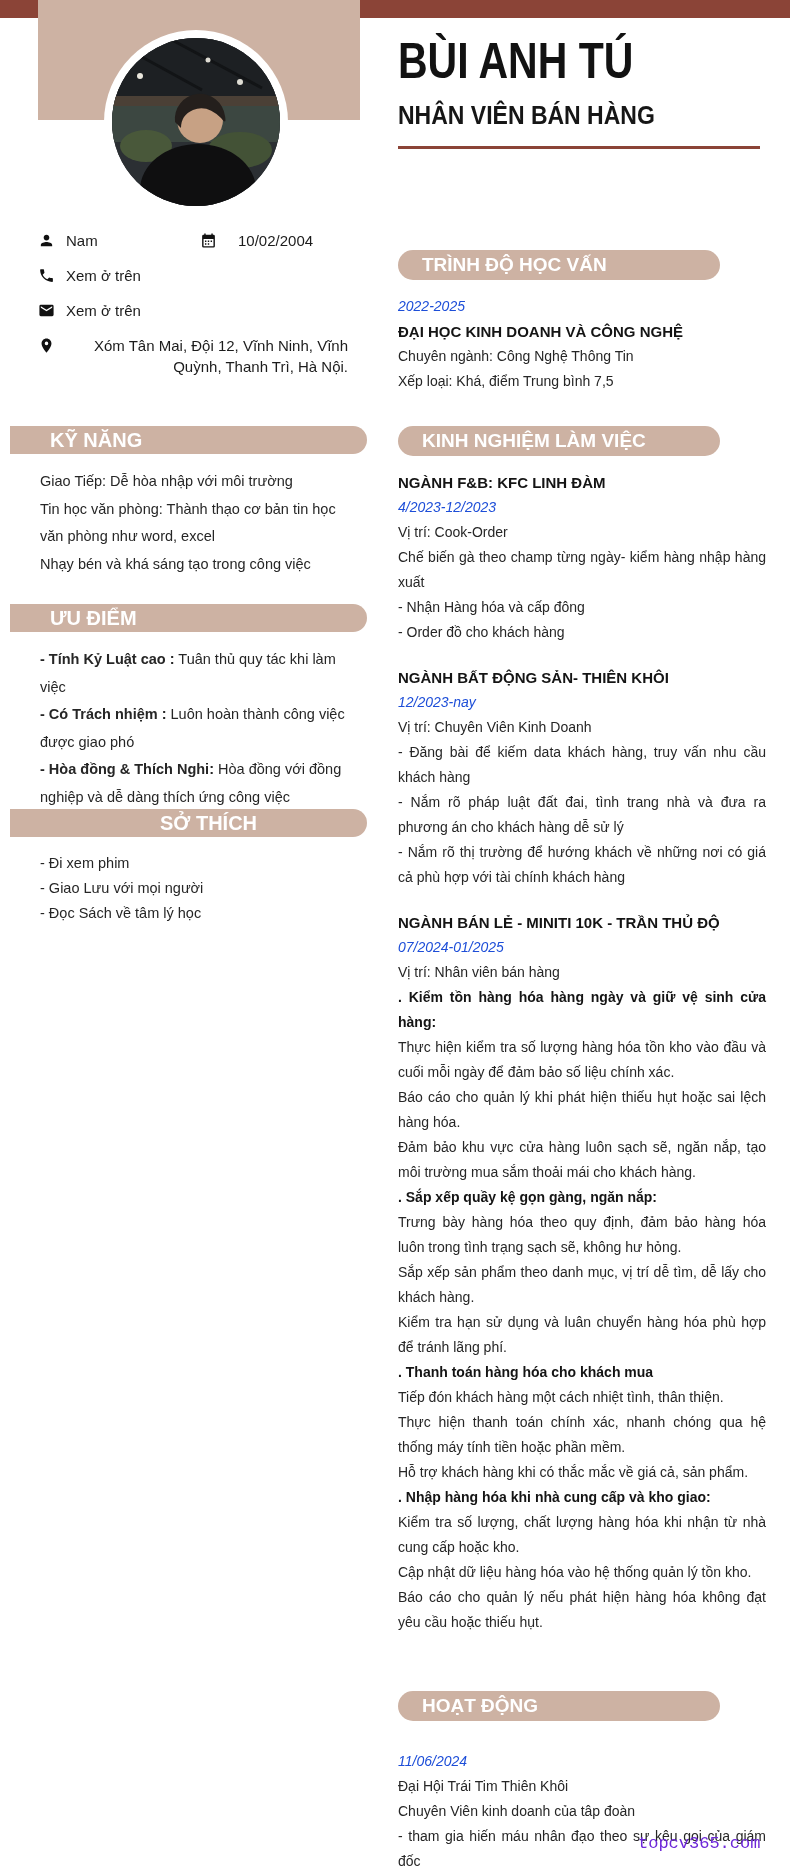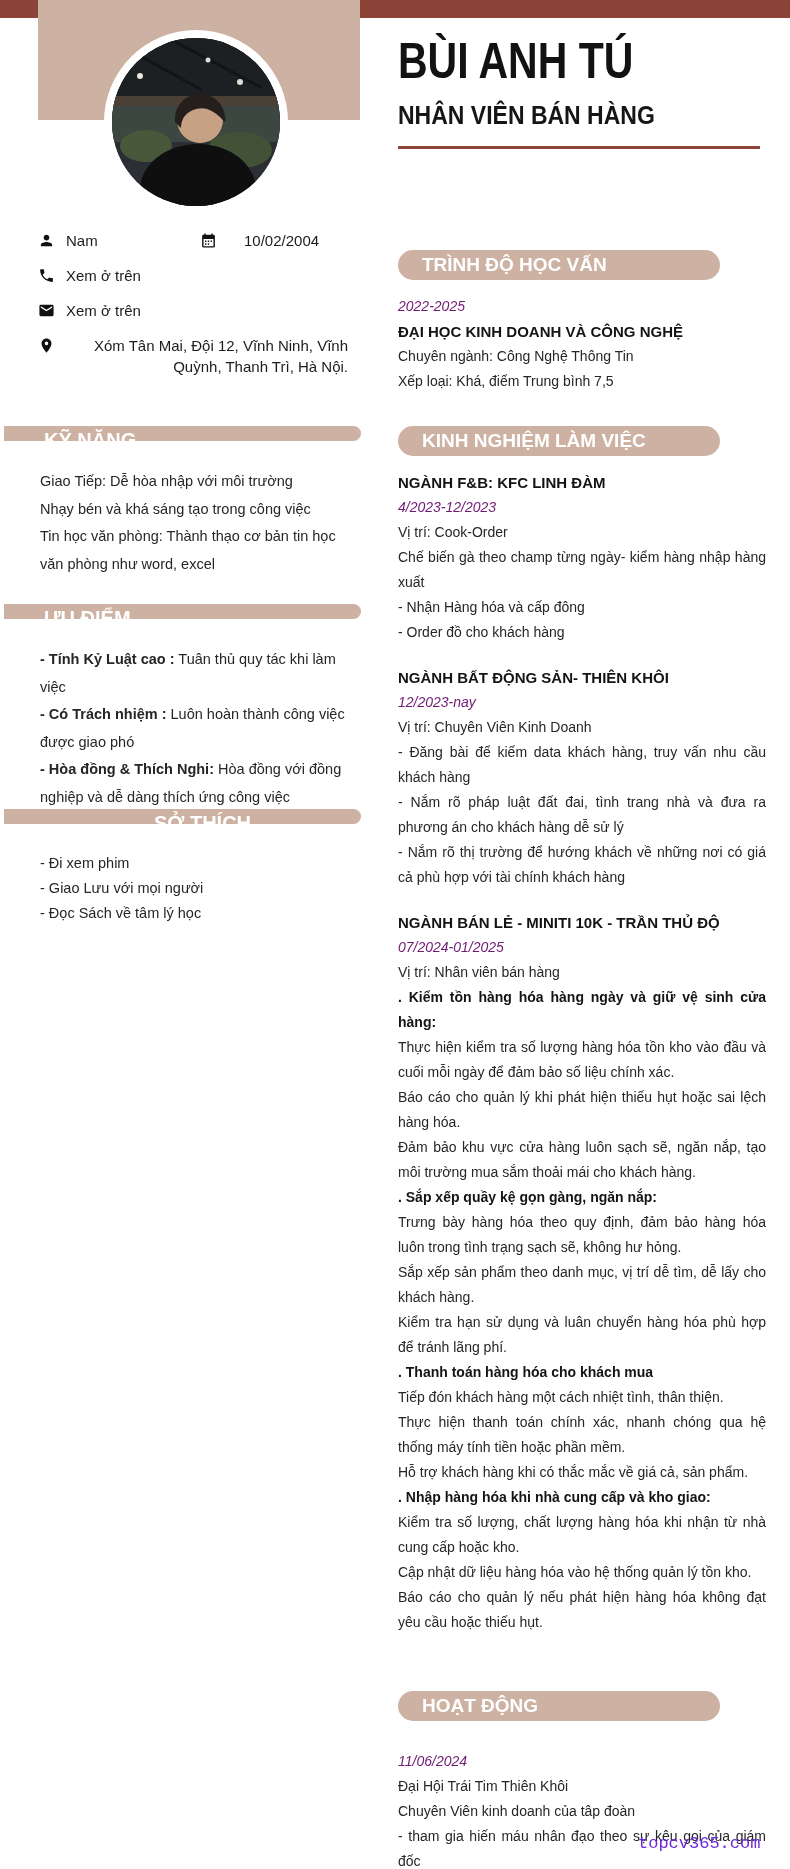--- a/index.html
+++ b/index.html
@@ -27,38 +27,38 @@
   }
   .job-title{
     position:absolute;left:398px;top:101px;font-size:25px;font-weight:bold;color:#161616;
     white-space:nowrap;transform:scaleX(.92);transform-origin:left top;
   }
   .title-rule{position:absolute;left:398px;top:146px;width:362px;height:3px;background:var(--brown);}
   
   .contact{position:absolute;left:38px;top:230px;width:310px;display:flex;flex-direction:column;gap:14px;font-size:15px;color:var(--ink);text-align:right;}
   .crow{position:relative;display:flex;gap:11px;line-height:21px;align-items:flex-start;}
   .cicon{width:17px;height:17px;flex:none;margin-top:2px;fill:#111;}
-  .birth{position:absolute;left:162px;top:0;display:flex;gap:27px;align-items:flex-start;}
+  .birth{position:absolute;left:162px;top:0;display:flex;gap:21px;align-items:flex-start;}
   
   .bar{
-    position:absolute;left:4px;width:357px;height:15px;background:var(--tan);
+    position:absolute;left:10px;width:357px;height:28px;background:var(--tan);
     border-radius:0 15px 15px 0;color:#fff;font-weight:bold;font-size:20px;
     line-height:28px;padding-left:40px;
   }
   .left-text{position:absolute;left:40px;width:320px;font-size:14.5px;line-height:27.5px;color:#262626;}
   .left-text p{margin:0;}
   
   .right-col{position:absolute;left:398px;top:250px;width:368px;font-size:14px;color:#262626;}
   .pill{
     width:322px;height:30px;background:var(--tan);border-radius:15px;color:#fff;
     font-weight:bold;font-size:19px;line-height:30px;padding-left:24px;
   }
   .right-col p{line-height:25px;text-align:justify;}
   .company{font-weight:bold;font-size:15px;color:#141414;text-align:left !important;}
-  .period{font-style:italic;color:#701a75;text-align:right;}
+  .period{font-style:italic;color:#1d4ed8;text-align:right;}
   .bold-line{font-weight:bold;color:#141414;}
   .edu-block{margin:14px 0 16px;}
   .section-gap{margin-top:32px;}
   .job{margin-top:14px;margin-bottom:20px;}
   .job:last-child{margin-bottom:0;}
   .pill-activities{margin-top:56px;}
   .act-block{margin-top:28px;}
   
   .watermark{
     position:absolute;left:638px;top:1834px;
@@ -126,22 +126,22 @@
     <svg class="cicon" viewBox="0 0 24 24">
         <path d="M12 2C8.1 2 5 5.1 5 9c0 5.2 7 13 7 13s7-7.8 7-13c0-3.9-3.1-7-7-7zm0 9.5A2.5 2.5 0 1 1 12 6.5a2.5 2.5 0 0 1 0 5z"></path>
       </svg>
     <span>Xóm Tân Mai, Đội 12, Vĩnh Ninh, Vĩnh Quỳnh, Thanh Trì, Hà Nội.</span>
   </div>
 </div>
 
 <div class="bar" style="top:426px;">KỸ NĂNG</div>
 <div class="left-text" style="top:468px;">
   <p>Giao Tiếp: Dễ hòa nhập với môi trường</p>
+  <p>Tin học văn phòng: Thành thạo cơ bản tin học văn phòng như word, excel</p>
   <p>Nhạy bén và khá sáng tạo trong công việc</p>
-  <p>Tin học văn phòng: Thành thạo cơ bản tin học văn phòng như word, excel</p>
 </div>
 
 <div class="bar" style="top:604px;">ƯU ĐIỂM</div>
 <div class="left-text" style="top:646px;">
   <p><b>- Tính Kỷ Luật cao :</b> <span>Tuân thủ quy tác khi làm việc</span></p>
   <p><b>- Có Trách nhiệm :</b> <span>Luôn hoàn thành công việc được giao phó</span></p>
   <p><b>- Hòa đồng &amp; Thích Nghi:</b> <span>Hòa đồng với đồng nghiệp và dễ dàng thích ứng công việc</span></p>
 </div>
 
 <div class="bar" style="top:809px;text-align:center;">SỞ THÍCH</div>

